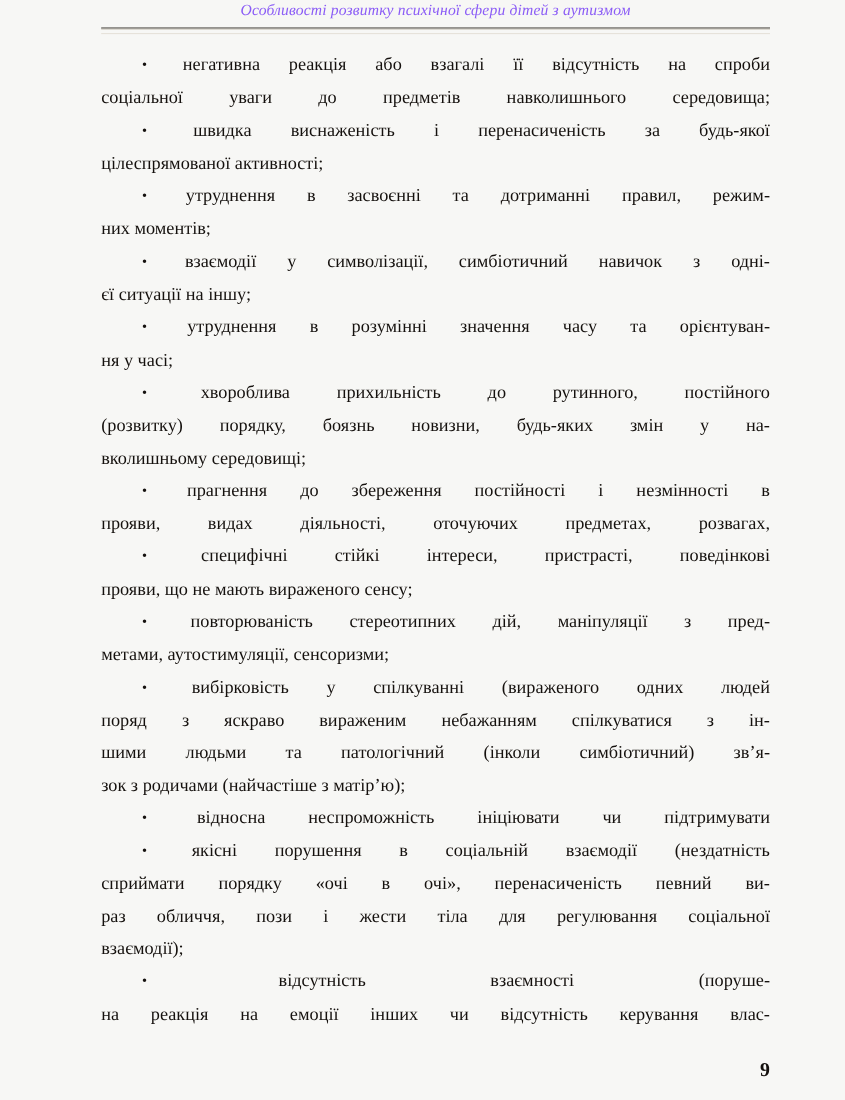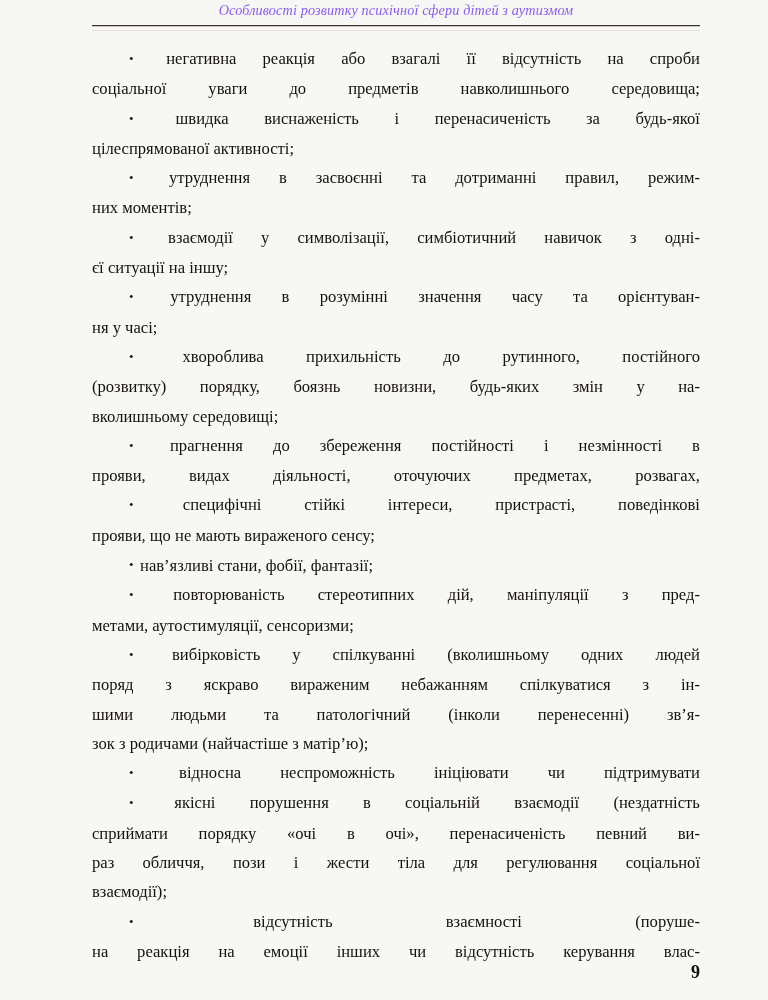--- a/index.html
+++ b/index.html
@@ -224,57 +224,56 @@
       </div>
       <div class="ln j">
         <span class="bulletwrap"><span class="bullet">•</span></span>
         <span>специфічні</span>
         <span>стійкі</span>
         <span>інтереси,</span>
         <span>пристрасті,</span>
         <span>поведінкові</span>
       </div>
       <div class="ln last"><span>прояви, що не мають вираженого сенсу;</span></div>
-      <div class="ln last"><span class="bulletwrap"><span class="bullet">•</span></span><span>нав’язливі стани, фобії, фантазії;</span></div>
       <div class="ln j">
         <span class="bulletwrap"><span class="bullet">•</span></span>
         <span>повторюваність</span>
         <span>стереотипних</span>
         <span>дій,</span>
         <span>маніпуляції</span>
         <span>з</span>
         <span>пред-</span>
       </div>
       <div class="ln last"><span>метами, аутостимуляції, сенсоризми;</span></div>
       <div class="ln j">
         <span class="bulletwrap"><span class="bullet">•</span></span>
         <span>вибірковість</span>
         <span>у</span>
         <span>спілкуванні</span>
-        <span>(вколишньому</span>
+        <span>(вираженого</span>
         <span>одних</span>
         <span>людей</span>
       </div>
       <div class="ln j">
         <span>поряд</span>
         <span>з</span>
         <span>яскраво</span>
         <span>вираженим</span>
         <span>небажанням</span>
         <span>спілкуватися</span>
         <span>з</span>
         <span>ін-</span>
       </div>
       <div class="ln j">
         <span>шими</span>
         <span>людьми</span>
         <span>та</span>
         <span>патологічний</span>
         <span>(інколи</span>
-        <span>перенесенні)</span>
+        <span>симбіотичний)</span>
         <span>зв’я-</span>
       </div>
       <div class="ln last"><span>зок з родичами (найчастіше з матір’ю);</span></div>
       <div class="ln j">
         <span class="bulletwrap"><span class="bullet">•</span></span>
         <span>відносна</span>
         <span>неспроможність</span>
         <span>ініціювати</span>
         <span>чи</span>
         <span>підтримувати</span>

